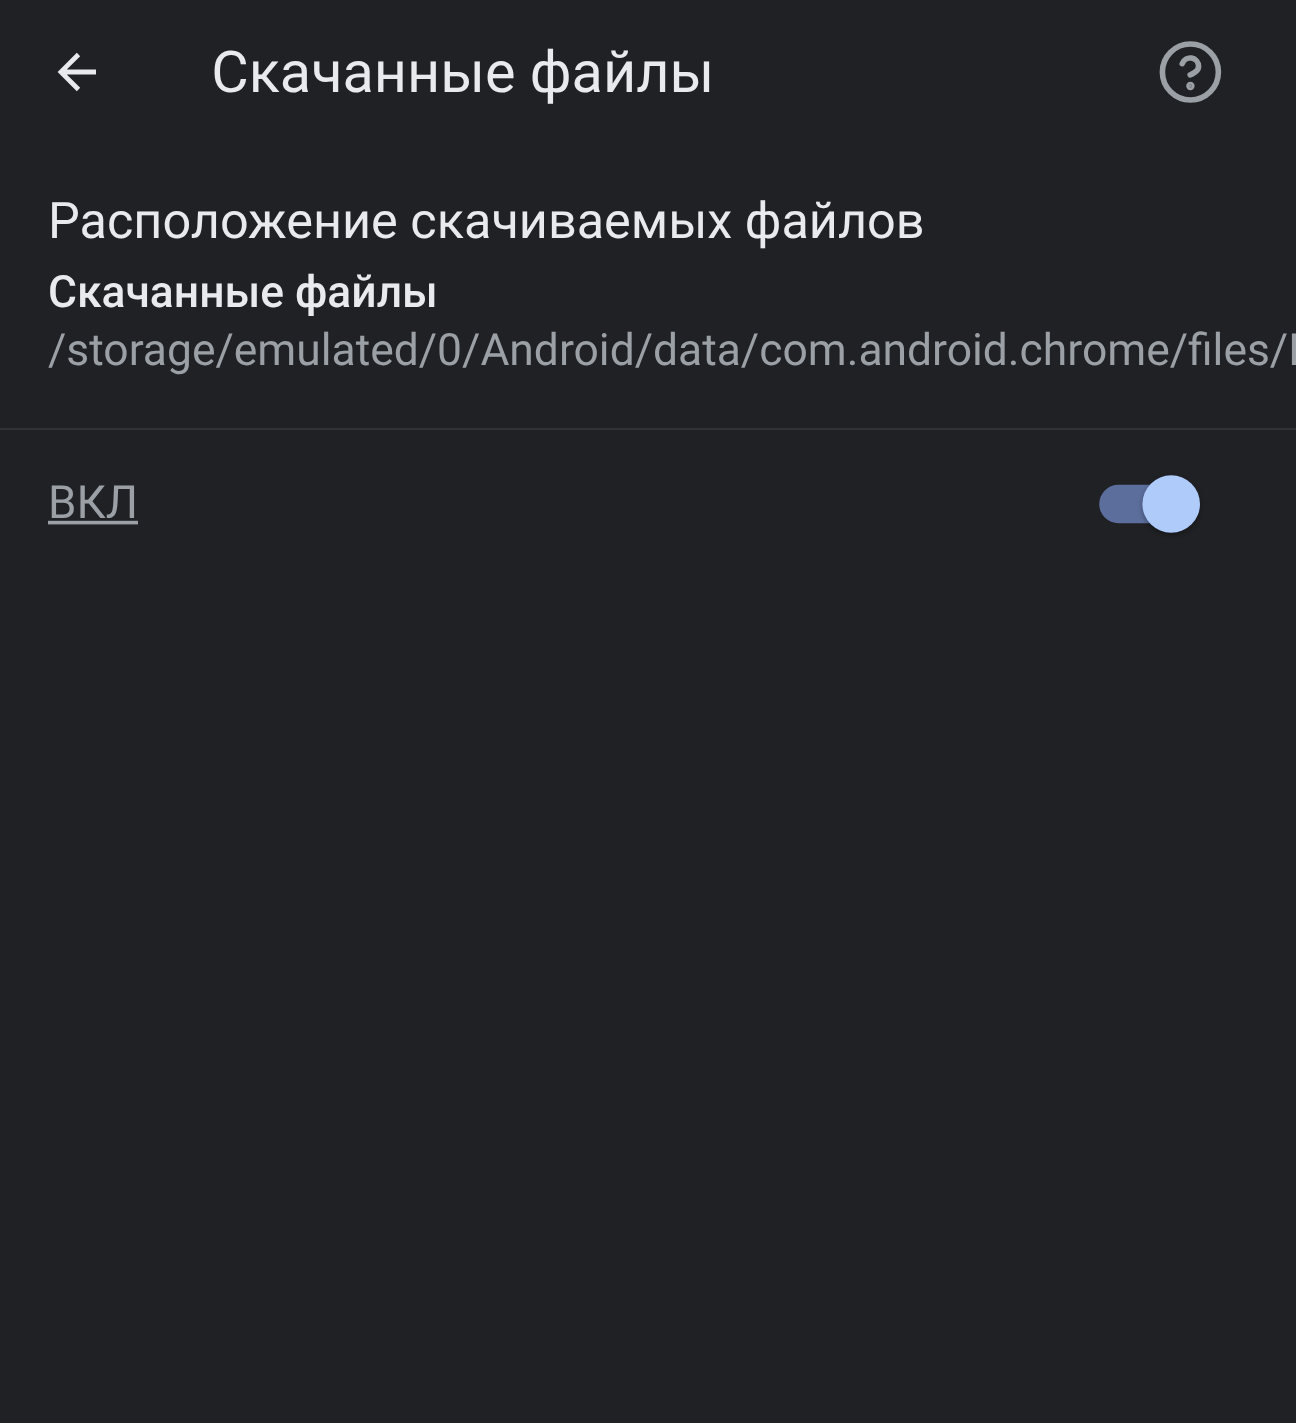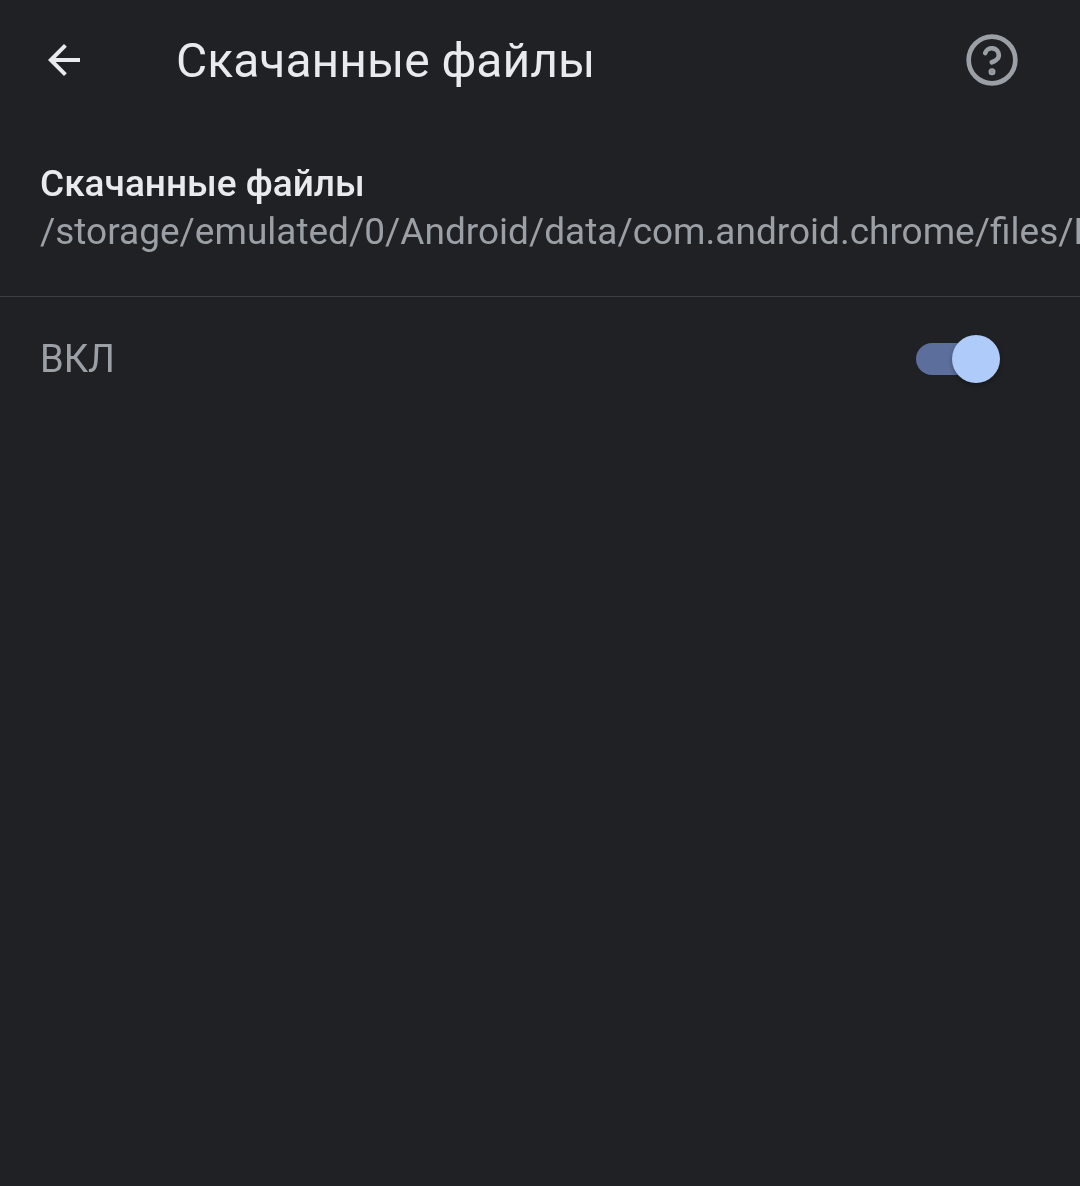--- a/index.html
+++ b/index.html
@@ -87,20 +87,21 @@
     }
     .toggle-title {
       font-size: 42px;
       font-weight: 400;
       color: #e8eaed;
       margin-bottom: 8px;
     }
     .toggle-status {
       font-size: 38px;
       color: #9aa0a6;
+      text-decoration: underline;
     }
     .toggle-switch {
       position: relative;
       width: 78px;
       height: 40px;
       cursor: pointer;
       margin-right: 46px;
     }
     .toggle-track {
       position: absolute;
@@ -134,20 +135,21 @@
   <div class="help-btn">
     <svg viewBox="0 0 24 24" fill="none" stroke="#9aa0a6" stroke-width="2">
       <circle cx="12" cy="12" r="10"></circle>
       <path d="M9.09 9a3 3 0 0 1 5.83 1c0 2-3 3-3 3" stroke-linecap="round"></path>
       <circle cx="12" cy="17" r="0.5" fill="#9aa0a6"></circle>
     </svg>
   </div>
 </div>
 
 <div class="section">
+  <div class="section-title">Расположение скачиваемых файлов</div>
   <div class="section-subtitle">
     <span class="bold-prefix">Скачанные файлы</span><span> /storage/emulated/0/Android/data/com.android.chrome/files/Download</span>
   </div>
 </div>
 
 <div class="divider"></div>
 
 <div class="toggle-section">
   <div class="toggle-text">
     <div class="toggle-status">ВКЛ</div>

